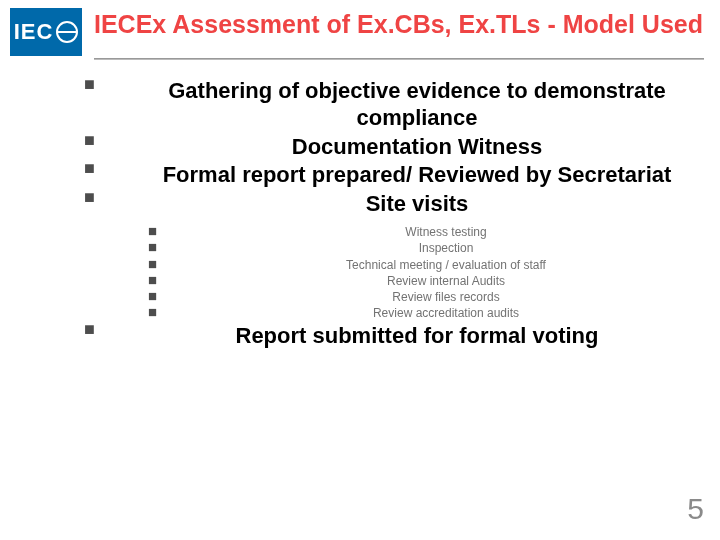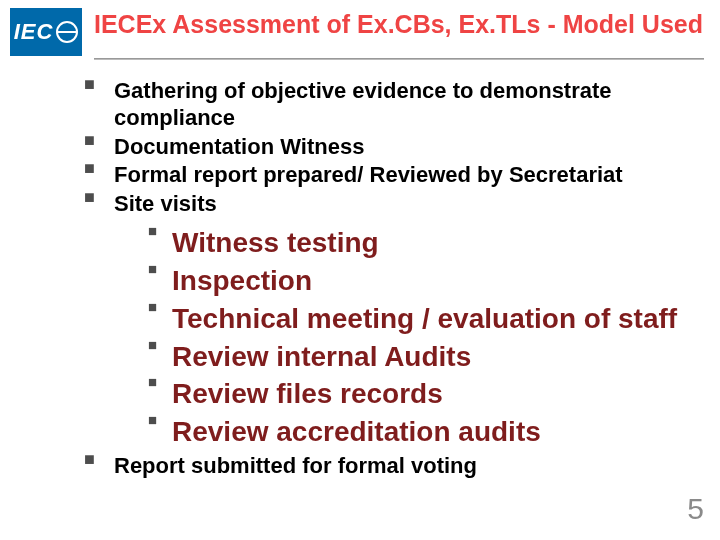--- a/index.html
+++ b/index.html
@@ -29,21 +29,20 @@
   .logo-inner {
     display: flex;
     align-items: center;
     gap: 2px;
   }
   .logo-text {
     color: #fff;
     font-weight: bold;
     font-size: 22px;
     letter-spacing: 1px;
-    font-style: italic;
   }
   .logo-globe {
     width: 22px;
     height: 22px;
     border: 2px solid #fff;
     border-radius: 50%;
     position: relative;
     margin-left: 1px;
   }
   .logo-globe::before {
@@ -73,40 +72,41 @@
     list-style: none;
   }
   .bullets > li {
     position: relative;
     padding-left: 44px;
     font-size: 22px;
     font-weight: bold;
     color: #000;
     line-height: 1.22;
     margin-bottom: 2px;
+    text-align: center;
   }
   .bullets > li::before {
     content: "■";
     position: absolute;
     left: 14px;
     top: -4px;
     color: #4d4d4d;
     font-size: 18px;
   }
   .sub-bullets {
     list-style: none;
     margin-top: 6px;
     margin-left: 28px;
   }
   .sub-bullets > li {
     position: relative;
     padding-left: 30px;
-    font-size: 28px;
-    font-weight: bold;
-    color: #7f1d1d;
+    font-size: 12px;
+    font-weight: normal;
+    color: #737373;
     line-height: 1.35;
   }
   .sub-bullets > li::before {
     content: "■";
     position: absolute;
     left: 6px;
     top: -3px;
     color: #4d4d4d;
     font-size: 15px;
   }

